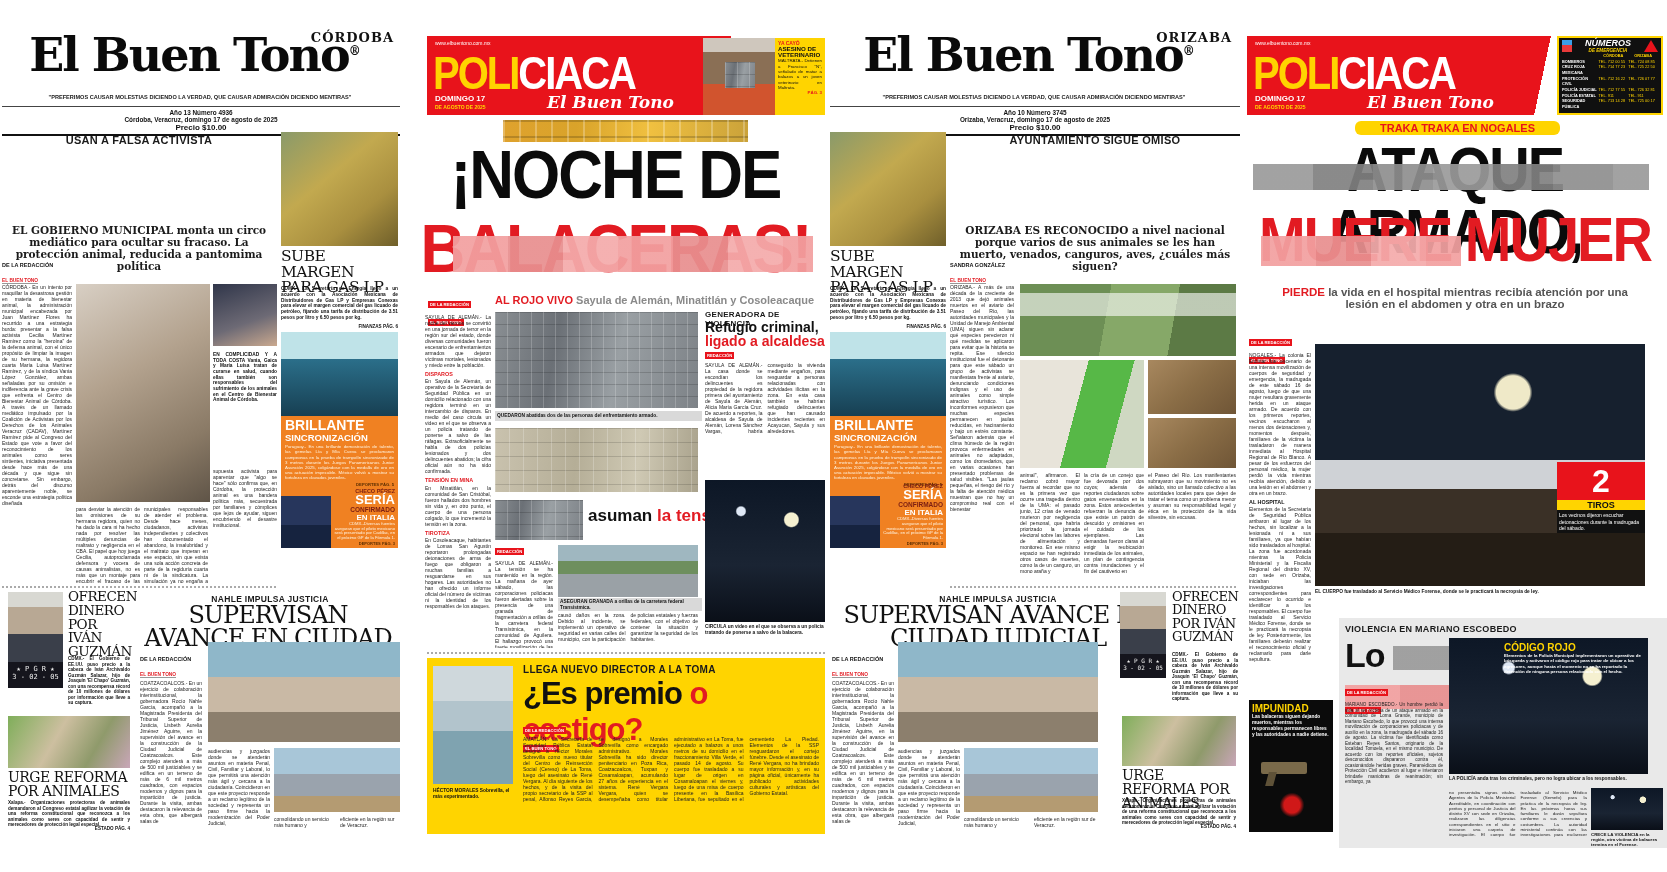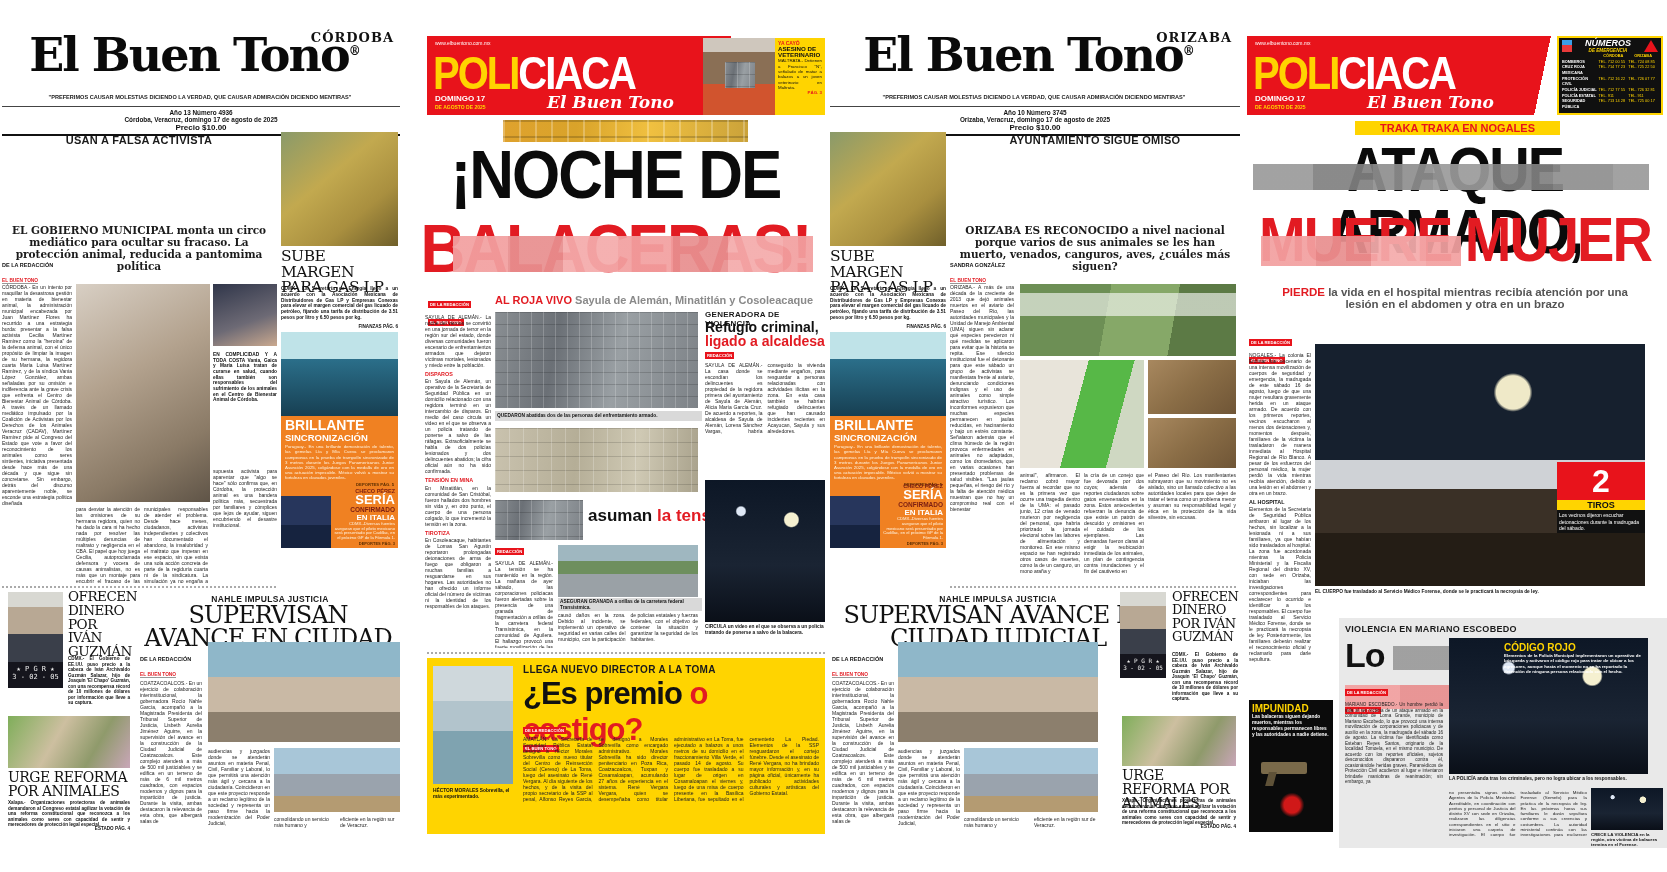--- a/index.html
+++ b/index.html
@@ -183,21 +183,21 @@
     <div class="a pix-gold" style="left:100px;top:120px;width:245px;height:22px;"></div>
     <div class="a big-sans ctr" style="left:20px;top:140px;width:385px;font-size:62px;color:#0b0b0b;">¡NOCHE DE</div>
     <div class="a big-sans ctr" style="left:10px;top:214px;width:405px;font-size:62px;color:#e21b22;">BALACERAS!</div>
     <div class="a cens-pink" style="left:50px;top:236px;width:360px;height:36px;"></div>
 
     <div class="a" style="left:25px;top:292px;">
       <div class="redboxlbl">DE LA REDACCIÓN</div><br>
       <div class="redboxlbl">EL BUEN TONO</div>
     </div>
     <div class="a" style="left:92px;top:294px;width:330px;font-size:11px;font-weight:bold;">
-      <span class="red">AL ROJA VIVO</span>
+      <span class="red">AL ROJO VIVO</span>
       <span style="color:#8a8a8a;">Sayula de Alemán, Minatitlán y Cosoleacaque</span>
     </div>
 
     <div class="a body5 j" style="left:22px;top:314px;width:66px;height:334px;overflow:hidden;">
       <span>SAYULA DE ALEMÁN.- La noche del viernes se convirtió en una jornada de terror en la región sur del estado, donde diversas comunidades fueron escenario de enfrentamientos armados que dejaron víctimas mortales, lesionados y miedo entre la población.</span>
       <div class="subhead-red">DISPAROS</div>
       <span>En Sayula de Alemán, un operativo de la Secretaría de Seguridad Pública en un domicilio relacionado con una regidora terminó en un intercambio de disparos. En medio del caso circula un video en el que se observa a un policía tratando de ponerse a salvo de las ráfagas. Extraoficialmente se habla de dos policías lesionados y dos delincuentes abatidos; la cifra oficial aún no ha sido confirmada.</span>
       <div class="subhead-red">TENSIÓN EN MINA</div>
       <span>En Minatitlán, en la comunidad de San Cristóbal, fueron hallados dos hombres sin vida y, en otro punto, el cuerpo de una persona colgado, lo que incrementó la tensión en la zona.</span>
       <div class="subhead-red">TIROTIZA</div>
@@ -371,21 +371,21 @@
           <span class="emg-num" style="width:31%;">TEL. 911</span>
           <span class="emg-num" style="width:31%;">TEL. 911</span>
         </div>
       <div class="emg-row">
           <span style="width:38%;color:#fff;font-weight:bold;">SEGURIDAD PÚBLICA</span>
           <span class="emg-num" style="width:31%;">TEL. 713 14 28</span>
           <span class="emg-num" style="width:31%;">TEL. 725 00 17</span>
         </div>
     </div>
 
-    <div class="a ctr" style="left:112px;top:121px;width:205px;background:#ffd400;color:#e8131b;font-weight:bold;font-size:11px;padding:1px 0;">TRAKA TRAKA EN NOGALES</div>
+    <div class="a ctr" style="left:112px;top:121px;width:205px;background:#ffd400;color:#e8131b;font-weight:bold;font-size:11px;padding:1px 0;border-radius:6px;">TRAKA TRAKA EN NOGALES</div>
     <div class="a big-sans ctr" style="left:0px;top:138px;width:424px;font-size:56px;color:#0b0b0b;">ATAQUE ARMADO,</div>
     <div class="a cens-gray" style="left:10px;top:164px;width:396px;height:26px;"></div>
     <div class="a big-sans ctr" style="left:0px;top:208px;width:424px;font-size:56px;color:#e21b22;"><span>MUERE</span><span> MUJER</span></div>
     <div class="a cens-pink" style="left:18px;top:236px;width:200px;height:30px;"></div>
     <div class="a ctr" style="left:30px;top:286px;width:364px;font-size:11.5px;font-weight:bold;color:#555;">
       <span class="red">PIERDE</span><span> la vida en el hospital mientras recibía atención por una lesión en el abdomen y otra en un brazo</span>
     </div>
 
     <div class="a" style="left:6px;top:330px;">
       <div class="redboxlbl">DE LA REDACCIÓN</div><br>

